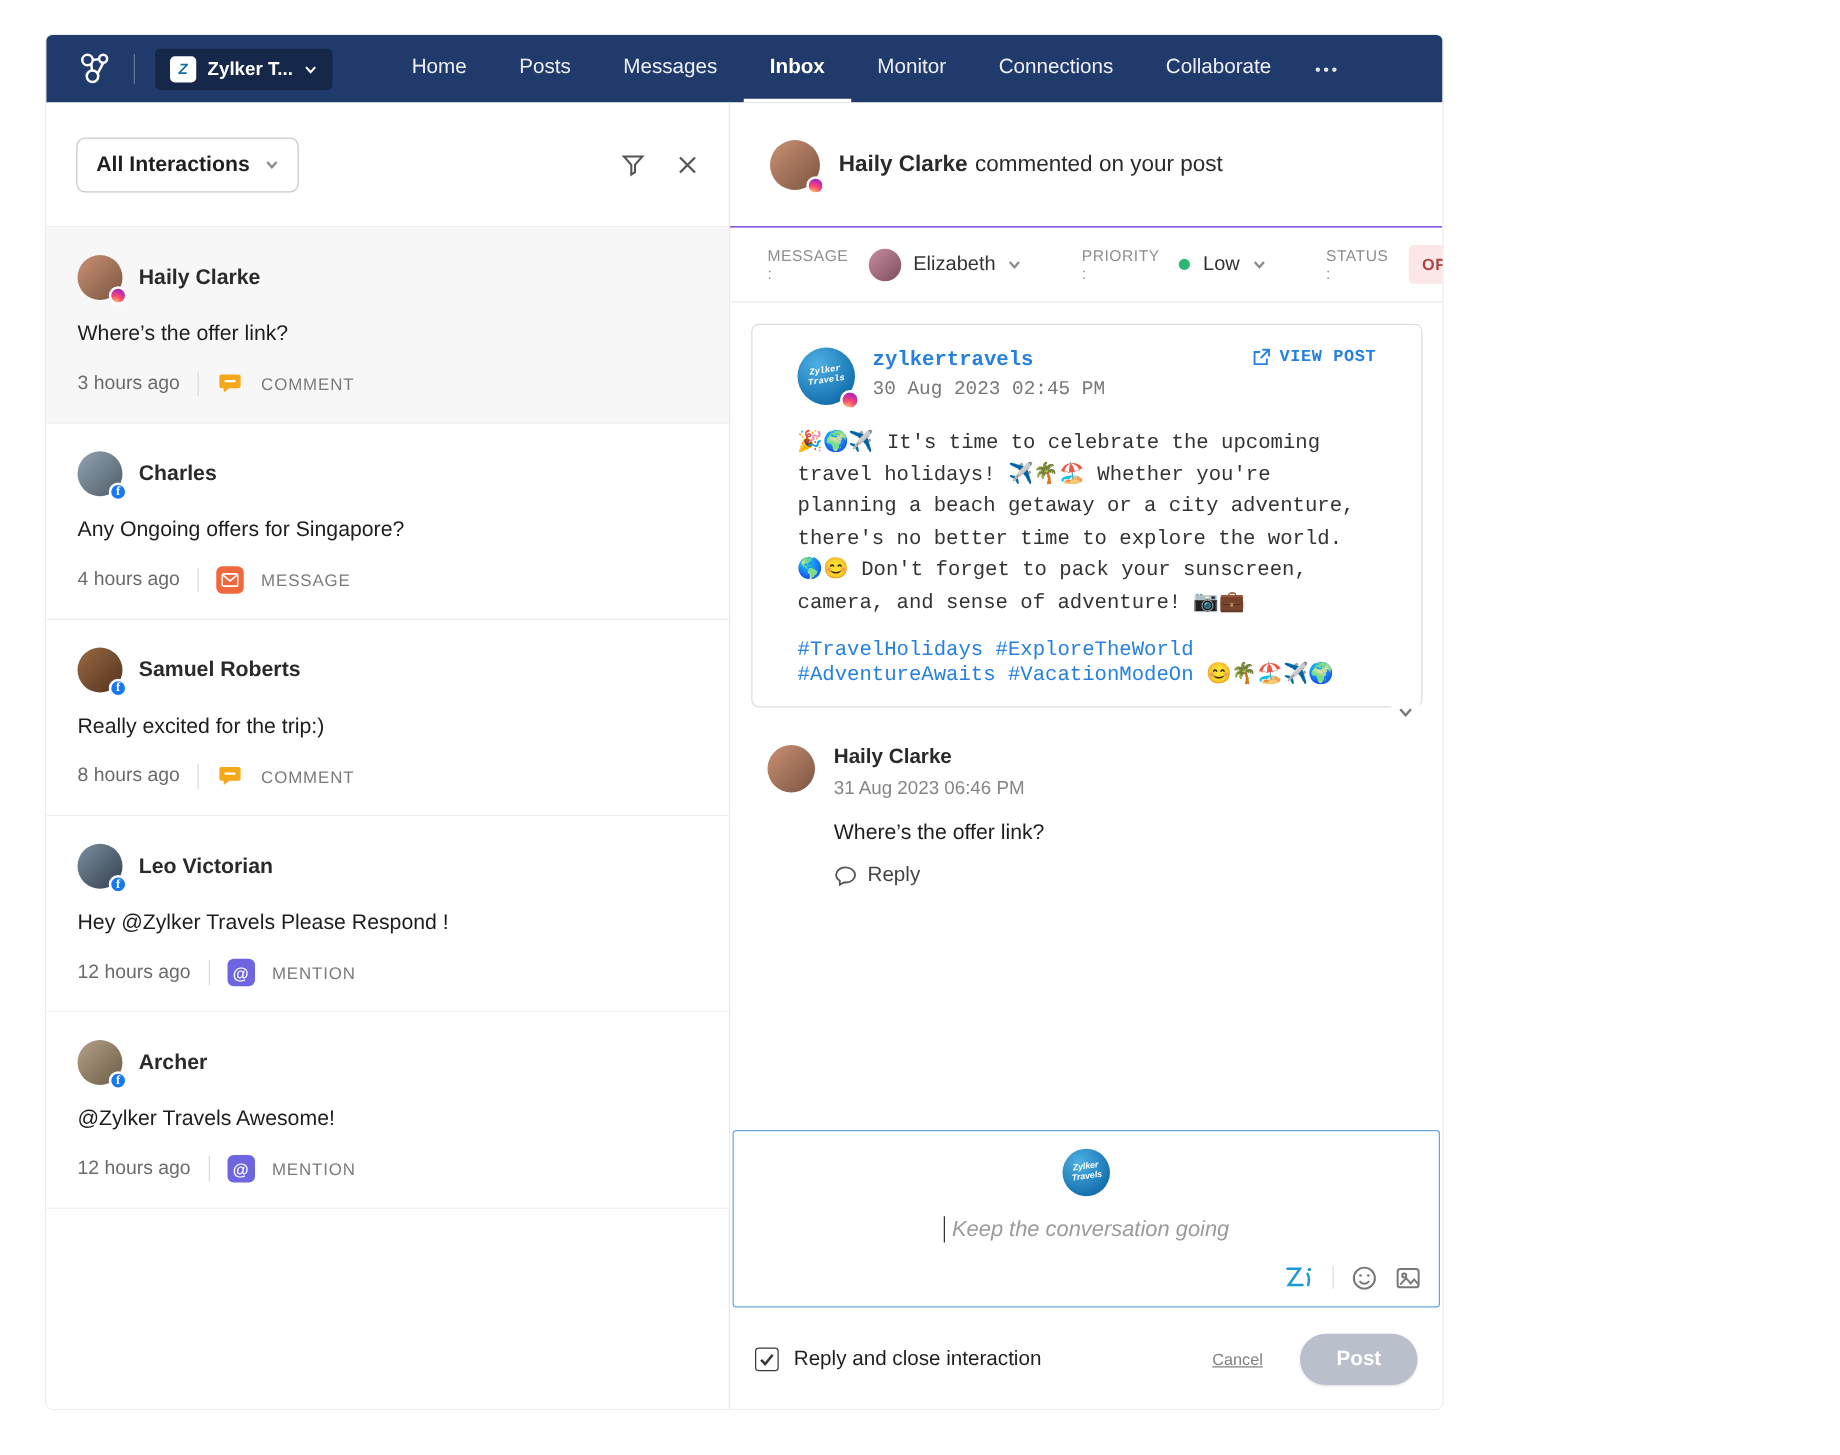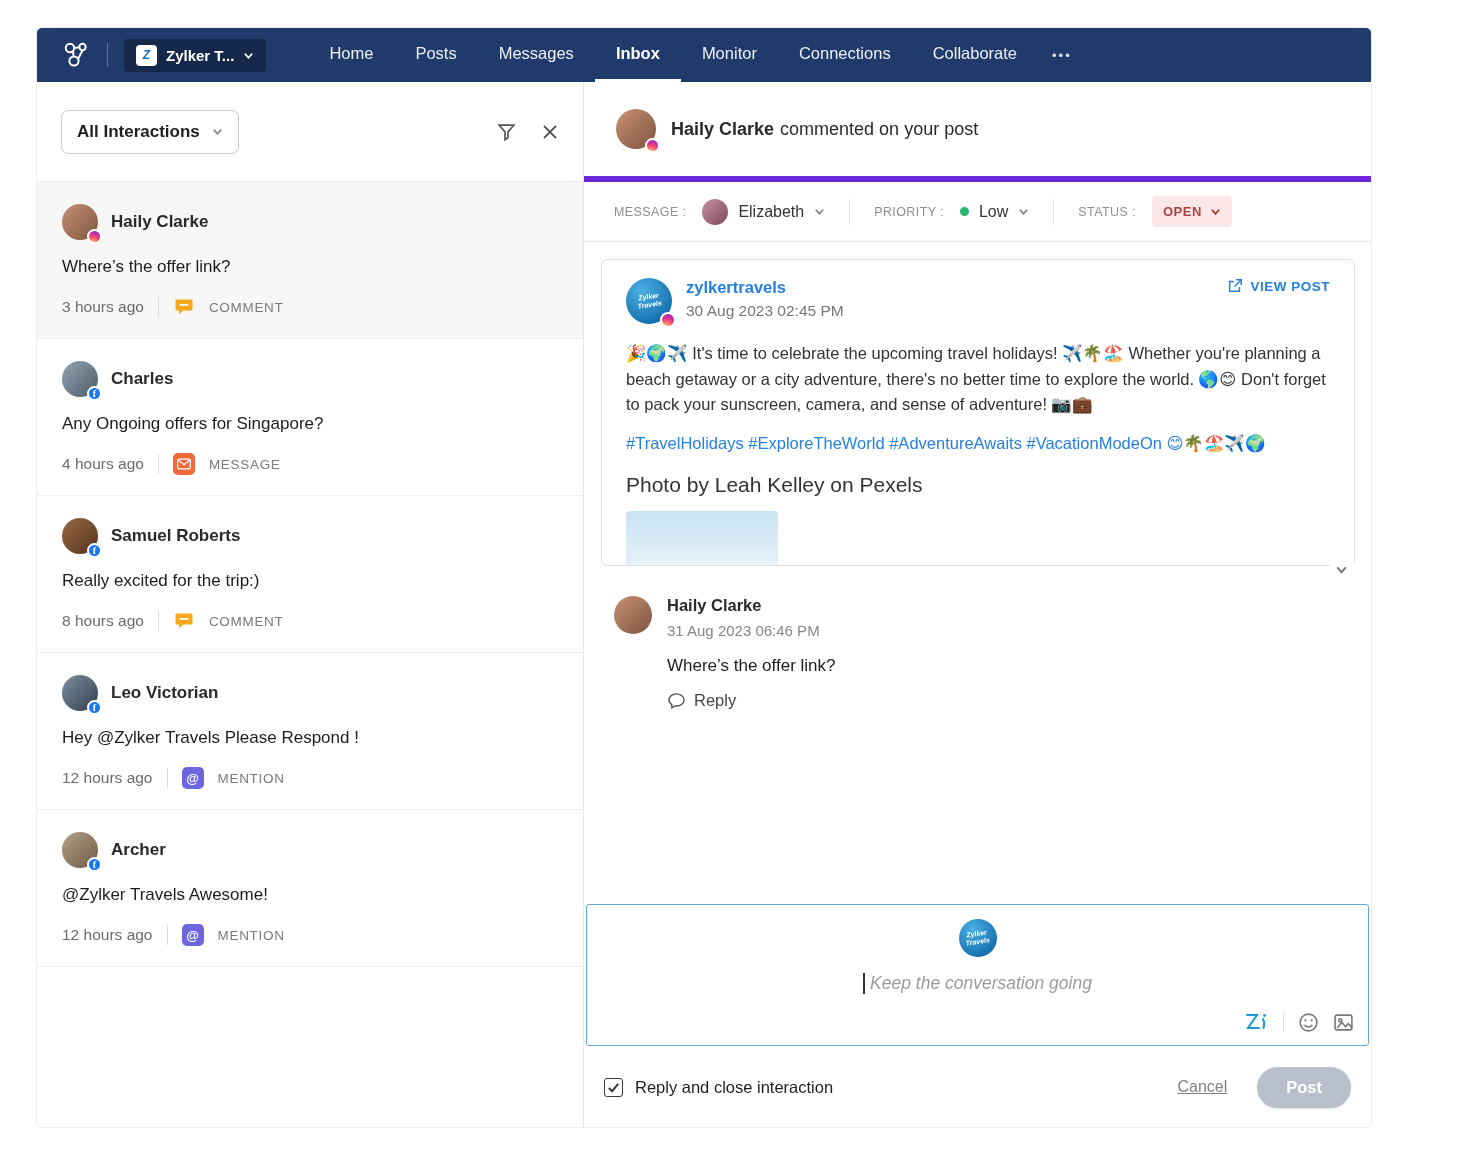--- a/index.html
+++ b/index.html
@@ -3,21 +3,21 @@
 <meta charset="utf-8">
 <style>
   :root{
     --nav-bg:#1f3a6b; --link-blue:#2680e0; --comment-yellow:#f6a81c;
     --message-orange:#f0683c; --mention-purple:#6e66e0; --facebook-blue:#1877f2;
     --open-bg:#fbe7e7; --open-text:#a84444; --priority-green:#2bb673;
     --composer-border:#6ba7dc; --post-btn-bg:#b9c0cc; --row-selected:#f7f7f7;
   }
   *{box-sizing:border-box; margin:0; padding:0;}
   body{width:1472px; height:1164px; background:#fff; font-family:"Liberation Sans","DejaVu Sans",sans-serif; color:#222; position:relative;}
-  .app{position:absolute; left:36px; top:27px; width:1336px; height:1101px; border:1px solid #ededed; border-radius:6px; overflow:hidden; background:#fff;}
+  .app{position:absolute; left:36px; top:27px; width:1119px; height:1101px; border:1px solid #ededed; border-radius:6px; overflow:hidden; background:#fff;}
 
   
   .topnav{height:54px; background:var(--nav-bg,#1f3a6b); display:flex; align-items:center; padding:0 24px;}
   .zlogo{width:30px; height:30px; flex:none; cursor:pointer;}
   .nav-vdiv{width:1px; height:24px; background:rgba(255,255,255,.3); margin:0 16px;}
   .brand{display:flex; align-items:center; gap:9px; background:rgba(0,0,0,.30); border-radius:4px; padding:6px 12px; color:#fff; font-weight:bold; font-size:15px; cursor:pointer;}
   .brand-logo{width:21px; height:21px; border-radius:4px; background:#fff; display:flex; align-items:center; justify-content:center;}
   .brand-logo::after{content:"Z"; color:#1470ad; font-size:12px; font-weight:bold; font-style:italic;}
   .chev{width:11px; height:11px; flex:none;}
   .navlinks{display:flex; margin-left:42px; height:54px;}
@@ -56,37 +56,37 @@
   .int-meta{margin-top:19px; display:flex; align-items:center; gap:14px;}
   .int-time{color:#6b6b6b; font-size:15.5px;}
   .msep{width:1px; height:20px; background:#dcdcdc;}
   .tico{width:22px; height:22px; flex:none; display:flex; align-items:center; justify-content:center; border-radius:5px;}
   .tico.msg-bg{background:var(--message-orange,#f0683c);}
   .tico.mention-bg{background:var(--mention-purple,#6e66e0);}
   .tico.mention-bg::after{content:"@"; color:#fff; font-size:13px; font-weight:bold;}
   .tlabel{color:#7a7a7a; font-size:13.5px; letter-spacing:.7px;}
 
   
-  .detail-header{height:100px; flex:none; display:flex; align-items:center; gap:15px; padding:0 32px; border-bottom:6px solid #6d28d9;}
+  .detail-header{height:100px; flex:none; display:flex; align-items:center; gap:15px; padding:0 32px; border-bottom:1px solid #6d28d9;}
   .avatar40{width:40px; height:40px;}
   .dh-title{font-size:18px; color:#2a2a2a;}
   .dh-title b{margin-right:6px;}
   .meta-bar{height:60px; flex:none; display:flex; align-items:center; padding:0 30px; border-bottom:1px solid #e9e9e9; gap:16px;}
   .meta-label{font-size:12.5px; color:#8e8e8e; letter-spacing:.4px;}
   .meta-group{display:flex; align-items:center; gap:10px; cursor:pointer;}
   .avatar26{width:26px; height:26px; border-radius:50%; flex:none;}
   .meta-val{font-size:16px; color:#333;}
   .vdiv{width:1px; height:26px; background:#e2e2e2; margin:0 8px;}
   .pdot{width:9px; height:9px; border-radius:50%; background:var(--priority-green,#2bb673);}
   .status-badge{display:flex; align-items:center; gap:8px; background:var(--open-bg,#fbe7e7); color:var(--open-text,#a84444); font-weight:bold; font-size:13px; letter-spacing:.5px; padding:8px 11px; border-radius:4px; cursor:pointer;}
 
   
   .detail-body{flex:1; overflow:hidden; position:relative;}
   .post-wrap{position:relative; margin:17px 16px 0 17px;}
-  .post-card{border:1px solid #ddd; border-radius:6px; height:307px; overflow:hidden; padding:18px 24px; background:#fff;}
+  .post-card{border:1px solid #ddd; border-radius:6px; height:307px; overflow:hidden; padding:18px 36px; background:#fff;font-family:Liberation Mono, monospace;}
   .pc-head{display:flex; align-items:flex-start;}
   .avatar46{width:46px; height:46px;}
   .avatar46 .net{width:16px; height:16px;}
   .pc-info{margin-left:14px;}
   .pc-account{color:var(--link-blue,#2680e0); font-weight:bold; font-size:16.5px; cursor:pointer;}
   .pc-date{color:#777; font-size:15.5px; margin-top:5px;text-align:center;}
   .view-post{margin-left:auto; display:flex; align-items:center; gap:7px; color:var(--link-blue,#2680e0); font-size:13.5px; font-weight:bold; letter-spacing:.5px; cursor:pointer;}
   .pc-body{margin-top:17px; font-size:16.5px; line-height:1.55; color:#333;}
   .pc-tags{margin-top:16px; font-size:16.5px; color:var(--link-blue,#2680e0); cursor:pointer;}
   .pc-credit{margin-top:20px; font-size:21px; color:#333;}
@@ -108,21 +108,21 @@
   .placeholder{font-style:italic; color:#9b9b9b; font-size:17.5px; vertical-align:middle;}
   .composer-icons{position:absolute; right:14px; bottom:12px; display:flex; align-items:center; gap:14px;}
   .cico{display:flex; cursor:pointer;}
   .cidiv{width:1px; height:18px; background:#ddd;}
 
   
   .dfooter{flex:none; height:82px; display:flex; align-items:center; padding:0 20px;}
   .checkbox{width:19px; height:19px; border:1.7px solid #3b3b3b; border-radius:3px; display:flex; align-items:center; justify-content:center; cursor:pointer; flex:none;}
   .cb-label{margin-left:12px; font-size:16.5px; color:#1f1f1f;}
   .foot-right{margin-left:auto; display:flex; align-items:center; gap:30px;}
-  .cancel{color:#808080; font-size:16px; text-decoration:underline; cursor:pointer;}
+  .cancel{color:#808080; font-size:13px; text-decoration:underline; cursor:pointer;}
   .post-btn{background:var(--post-btn-bg,#b9c0cc); color:#fff; font-weight:bold; font-size:16.5px; padding:11px 29px; border:none; border-radius:22px; cursor:pointer; box-shadow:0 1px 2px rgba(0,0,0,.12); font-family:inherit;}
 </style>
 </head>
 <body>
 
 <div class="app">
 
   <nav class="topnav">
     <svg class="zlogo" viewBox="0 0 30 30" fill="none" stroke="#fff" stroke-width="2">
       <circle cx="9" cy="8" r="4.2"></circle>

